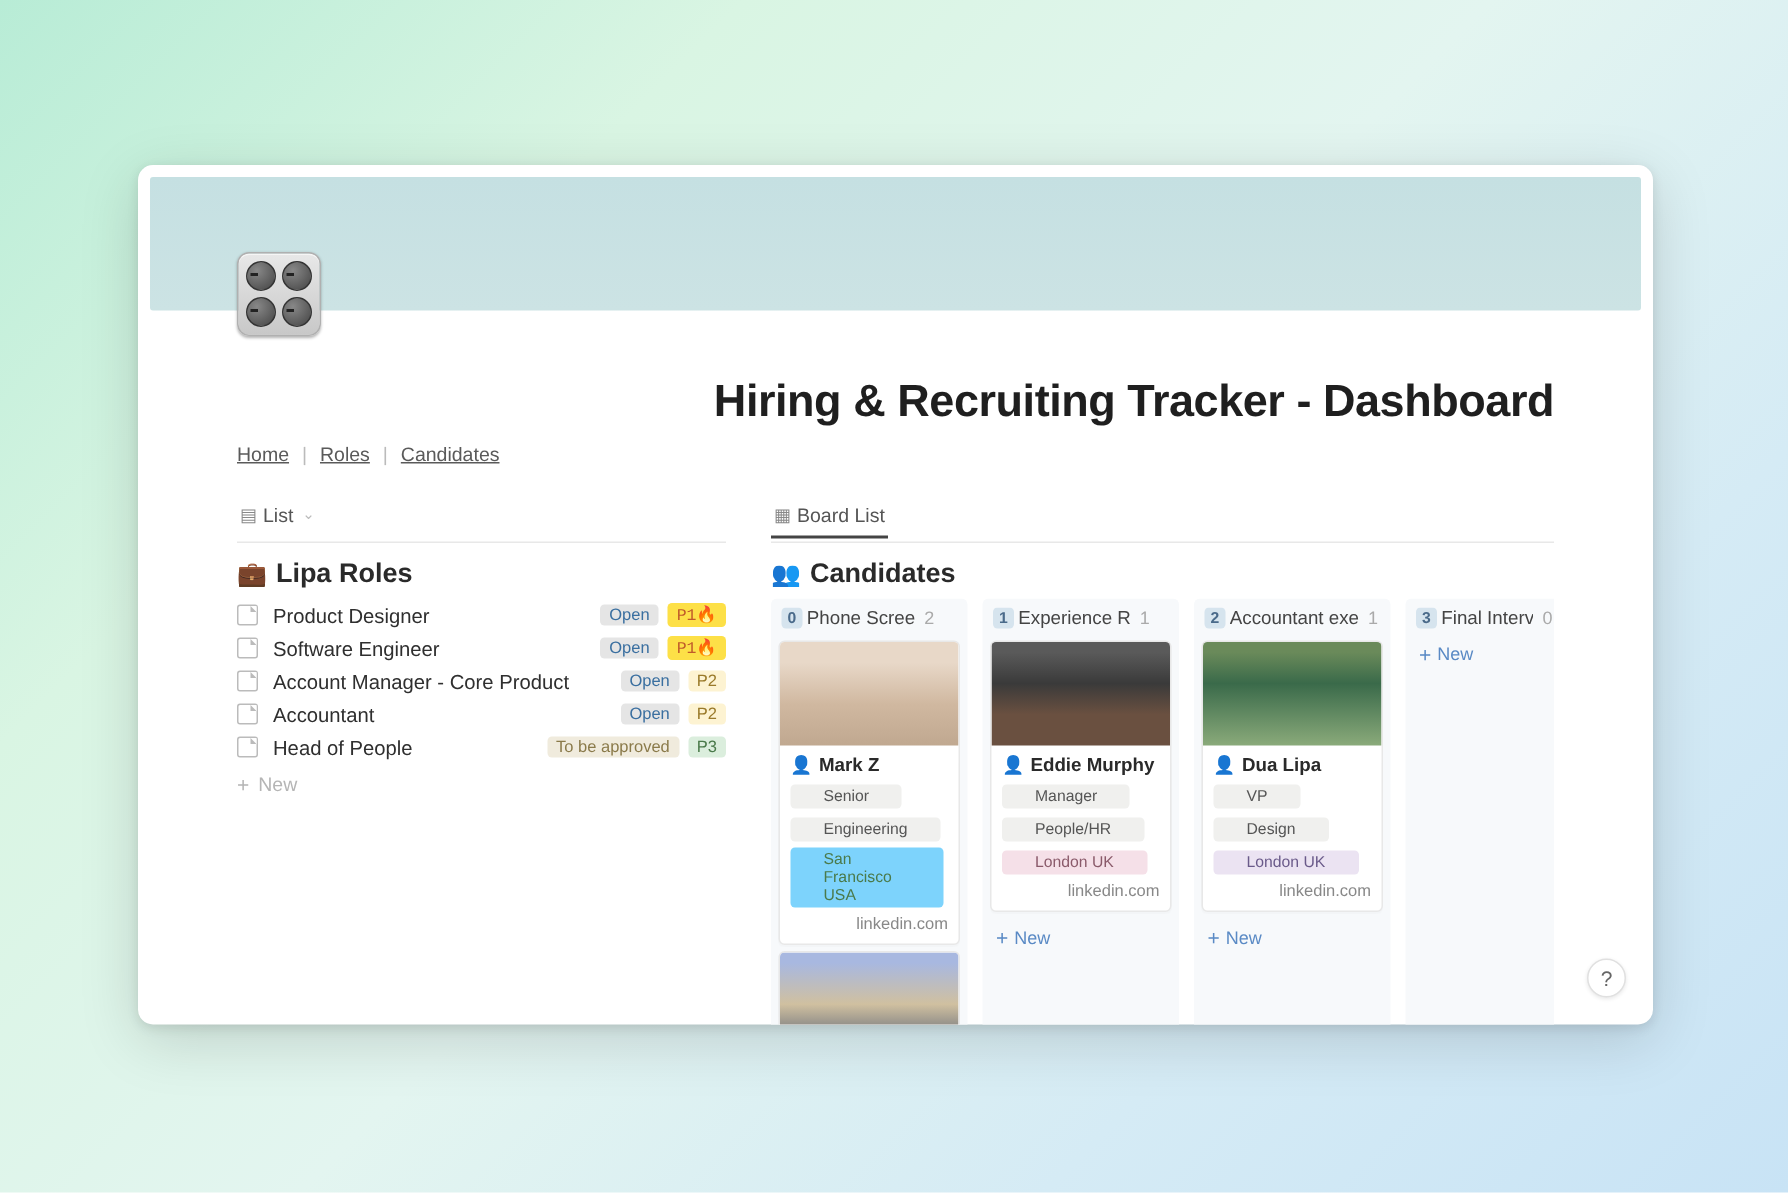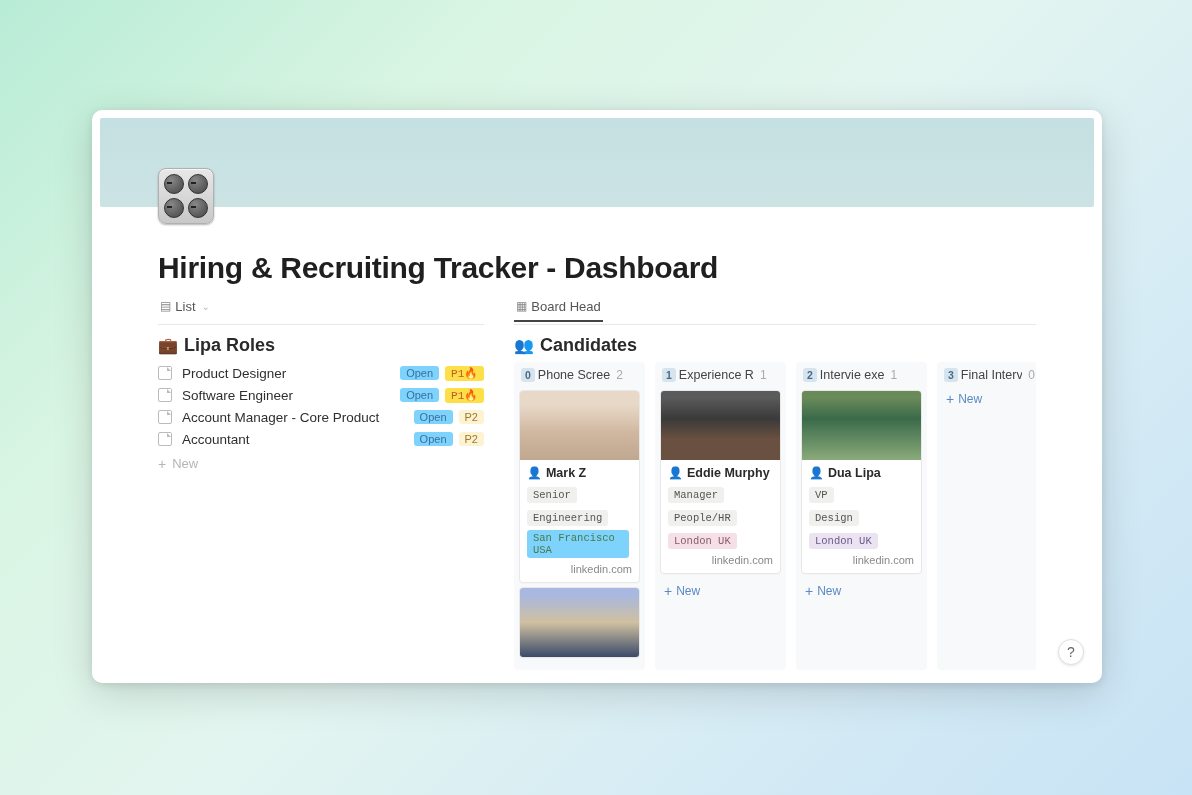--- a/index.html
+++ b/index.html
@@ -57,20 +57,21 @@
   }
   .content {
     padding: 44px 66px 0;
   }
   h1.title {
     font-size: 30px;
     font-weight: 700;
     color: #1f1f1f;
     margin-bottom: 10px;
     letter-spacing: -0.3px;
+    text-align: right;
   }
   .breadcrumbs {
     font-size: 13px;
     color: #6b6b6b;
     margin-bottom: 22px;
   }
   .breadcrumbs span.link { text-decoration: underline; cursor: pointer; color:#5a5a5a;}
   .breadcrumbs .sep { margin: 0 5px; color:#bbb; text-decoration:none;}
   .columns {
     display: flex;
@@ -124,21 +125,21 @@
     border-left:4px solid #bbb;
   }
   .role-name { font-size:13.5px; color:#2f2f2f; flex:0 0 auto; }
   .role-row .spacer { flex:1; }
   .pill {
     font-size:11px;
     padding: 1px 6px;
     border-radius: 3px;
     white-space:nowrap;
   }
-  .pill.status-open { background:#7dd3fc; color:#3a6fa0; margin-right:6px;}
+  .pill.status-open { background:#e5e5e5; color:#3a6fa0; margin-right:6px;}
   .pill.status-approve { background:#f0ebdd; color:#8a7a4a; margin-right:6px;}
   .pill.p1 { background:#fde047; color:#c05a2a;font-family:Liberation Mono, monospace; }
   .pill.p2 { background:#fdf3d2; color:#9a7a2a; }
   .pill.p3 { background:#dbeedd; color:#4a7a4a; }
   .fire { font-size:11px; }
   .new-row {
     display:flex; align-items:center; gap:6px;
     color:#b5b5b5; font-size:13px;
     margin-top:6px; cursor:pointer;
   }
@@ -195,25 +196,24 @@
     display:flex; align-items:center; gap:4px;
     font-size:12.5px; font-weight:600; color:#2a2a2a;
     margin-bottom:4px;
   }
   .person-icon { font-size:12px; }
   .tag {
     display:inline-block;
     font-size:10.5px;
     background:#f0f0ee;
     color:#555;
-    padding:2px 6px;
+    padding:2px 22px;
     border-radius:3px;
     margin-bottom:4px;
     margin-right:3px;
-    font-family:Liberation Mono, monospace;
   }
   .tag.green { background:#7dd3fc; color:#4a7a4a;}
   .tag.pink { background:#f5e0e8; color:#8a5a6a;}
   .tag.purple { background:#ebe3f2; color:#6a5a8a;}
   .card-link { font-size:11px; color:#888; margin-top:1px;text-align:right;}
   .board-new {
     display:flex; align-items:center; gap:4px;
     font-size:12px;
     color:#5a8ac5;
     padding:6px 6px 2px;
@@ -245,20 +245,27 @@
   <div class="page-icon">
     <div class="knob"></div>
       <div class="knob"></div>
       <div class="knob"></div>
       <div class="knob"></div>
   </div>
 
   <div class="content">
     <h1 class="title">Hiring &amp; Recruiting Tracker - Dashboard</h1>
 
+    <div class="breadcrumbs">
+      <span class="link">Home</span>
+      <span class="sep">|</span>
+      <span class="link">Roles</span>
+      <span class="sep">|</span>
+      <span class="link">Candidates</span>
+    </div>
 
     <div class="columns">
 
       <div class="col-left">
         <div class="view-tab-row">
           <div class="view-tab noborder">
             <span class="mini-icon">▤</span>
             <span>List</span>
             <span class="chev">⌄</span>
           </div>
@@ -289,32 +296,39 @@
               <span class="pill status-open">Open</span>
               <span class="pill p2">P2</span>
             </div>
             <div class="role-row">
               <span class="doc-icon"></span>
               <span class="role-name">Accountant</span>
               <span class="spacer"></span>
               <span class="pill status-open">Open</span>
               <span class="pill p2">P2</span>
             </div>
+            <div class="role-row">
+              <span class="doc-icon"></span>
+              <span class="role-name">Head of People</span>
+              <span class="spacer"></span>
+              <span class="pill status-approve">To be approved</span>
+              <span class="pill p3">P3</span>
+            </div>
           </div>
         <div class="new-row">
           <span class="plus">+</span>
           <span>New</span>
         </div>
       </div>
 
       <div class="col-right">
         <div class="view-tab-row">
           <div class="view-tab">
             <span class="mini-icon">▦</span>
-            <span>Board Head</span>
+            <span>Board List</span>
           </div>
         </div>
         <div class="section-title">
           <span class="emj">👥</span>
           <span>Candidates</span>
         </div>
         <div class="board" id="board">
             <div class="board-col">
               <div class="col-header">
                 <span class="stage-num-badge">0</span>
@@ -346,21 +360,21 @@
                   </div><span class="tag ">Manager</span><br><span class="tag ">People/HR</span><br><span class="tag pink">London UK</span><br><div class="card-link">linkedin.com</div></div>
               </div>
               <div class="board-new">
                 <span class="plus">+</span>
                 <span>New</span>
               </div>
             </div>
             <div class="board-col">
               <div class="col-header">
                 <span class="stage-num-badge">2</span>
-                <span class="stage-name">Intervie exe</span>
+                <span class="stage-name">Accountant exe</span>
                 <span class="col-count">1</span>
               </div>
               <div class="card">
                 <div class="card-img img-c"></div>
                 <div class="card-body"><div class="card-title">
                     <span class="person-icon">👤</span>
                     <span>Dua Lipa</span>
                   </div><span class="tag ">VP</span><br><span class="tag ">Design</span><br><span class="tag purple">London UK</span><br><div class="card-link">linkedin.com</div></div>
               </div>
               <div class="board-new">

